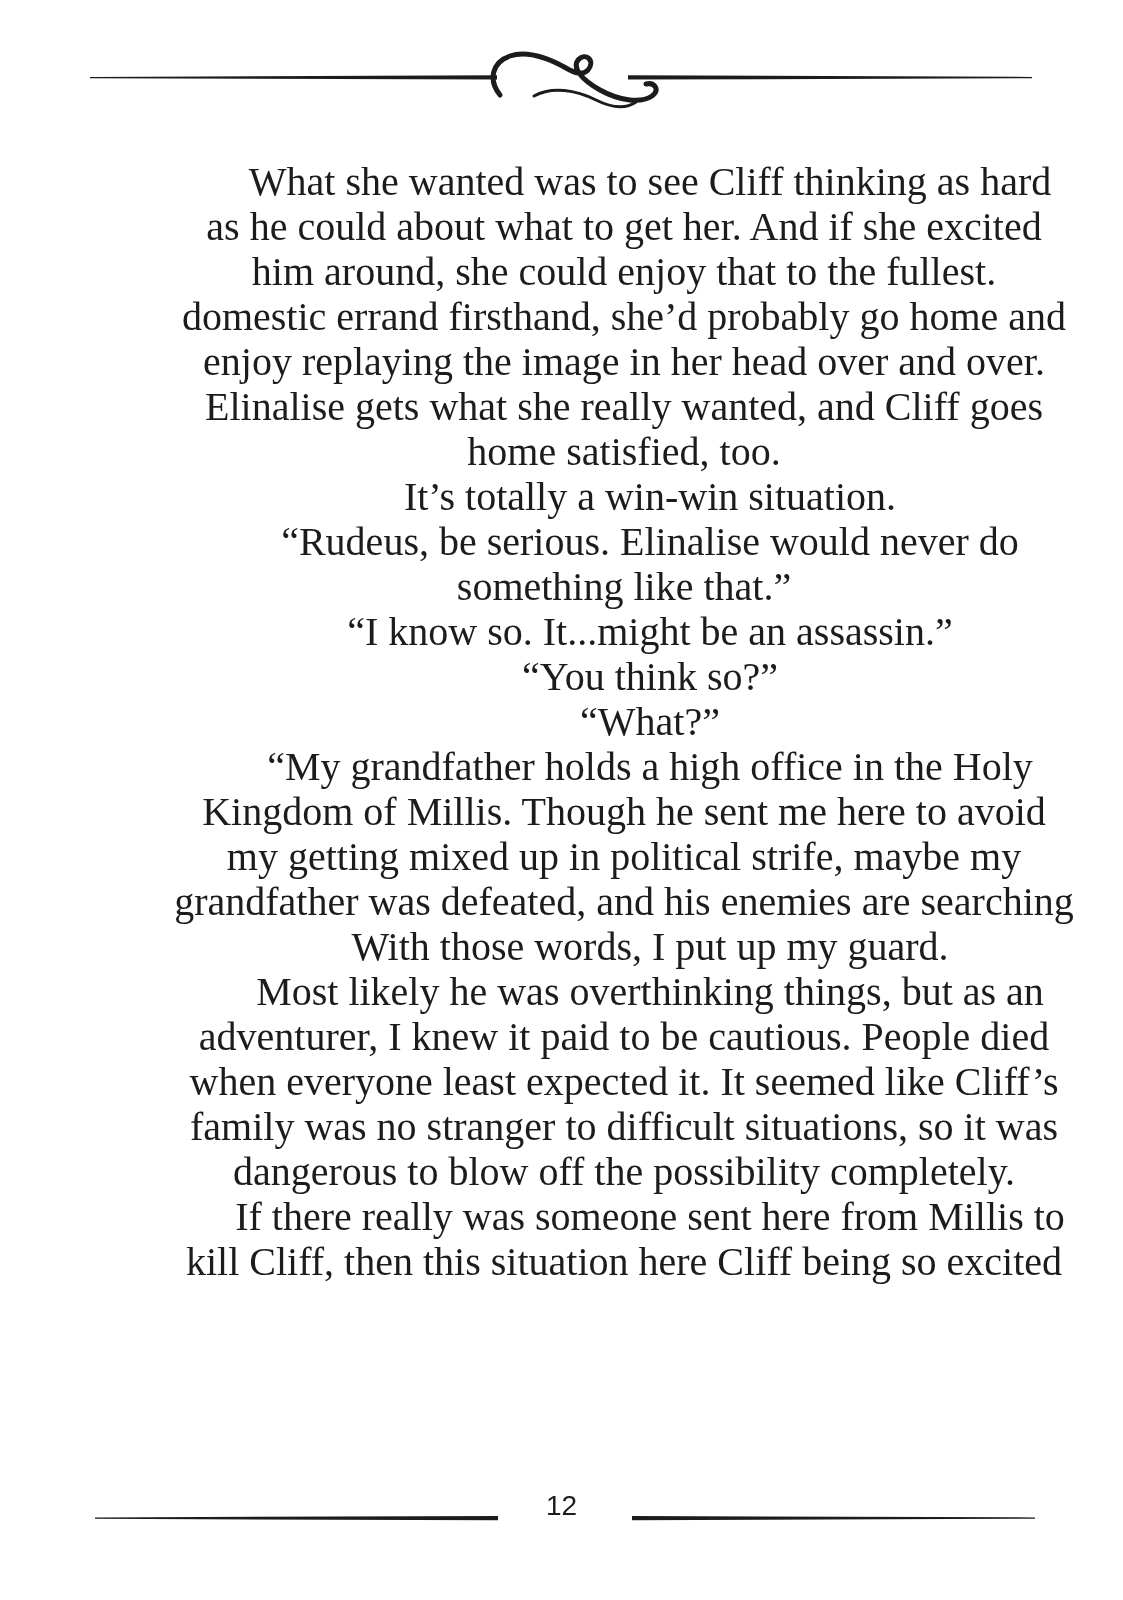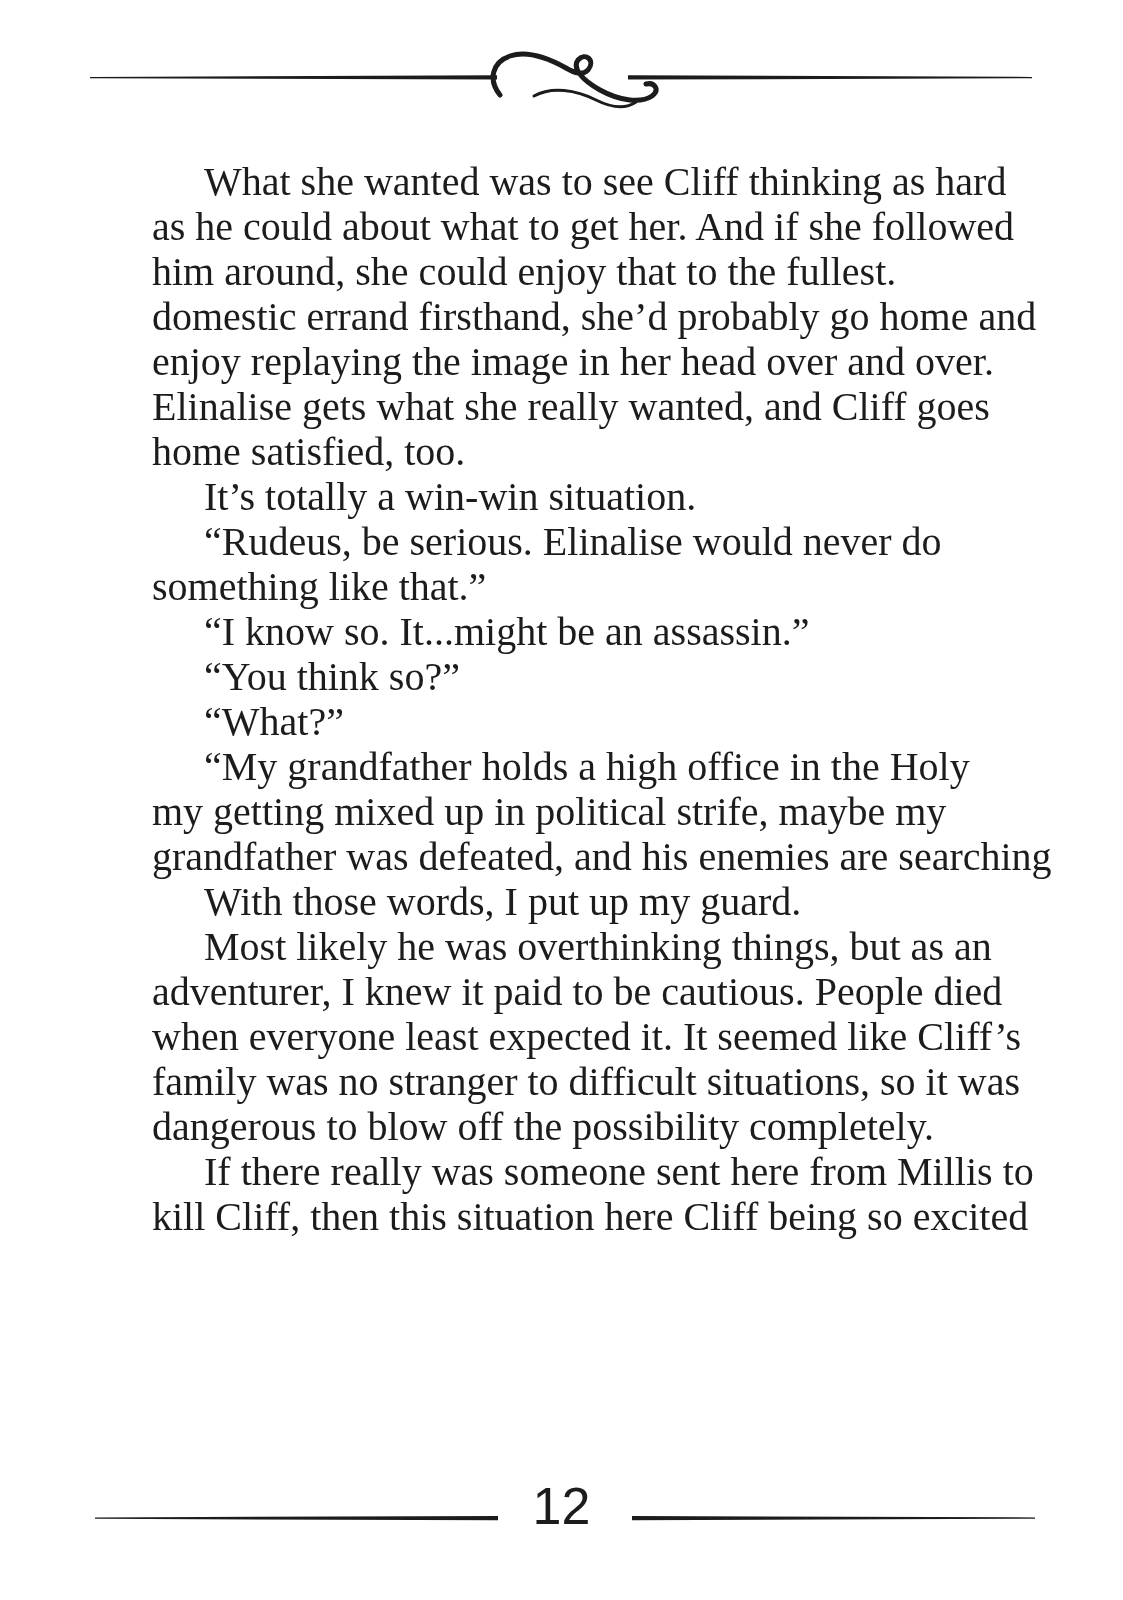--- a/index.html
+++ b/index.html
@@ -17,38 +17,39 @@
   .header-svg {
     position: absolute; left: 0; top: 40px;
     width: 1123px; height: 85px;
   }
   .header-svg polygon, .footer-svg polygon { fill: var(--ink); }
   .flourish path {
     fill: none; stroke: var(--ink); stroke-linecap: round;
   }
 
   .text-block {
-    position: absolute; left: 152px; top: 159px;
+    position: absolute; left: 164px; top: 159px;
     width: 920px;
+    text-align: center;
   }
   .paragraph { margin: 0; padding: 0; }
   .line {
     font-size: 40px;
     line-height: 45px;
     white-space: nowrap;
     letter-spacing: 0px;
   }
   .line.indent { padding-left: 52px; }
 
   .page-number {
     position: absolute; left: 0; top: 1482px;
     width: 1123px;
     text-align: center;
     font-family: "Liberation Sans", sans-serif;
-    font-size: 52px;
+    font-size: 28px;
     line-height: 48px;
   }
   .footer-svg {
     position: absolute; left: 0; top: 1500px;
     width: 1123px; height: 45px;
   }
 </style>
 </head>
 <body>
 
@@ -68,21 +69,21 @@
         C 660 50, 655 42, 646 44"></path>
       <path stroke-width="3" d="M 534 56
         C 552 46, 576 50, 596 60
         C 612 68, 626 69, 636 62"></path>
     </g>
   </svg>
 
   <main class="text-block" id="text-block">
       <div class="paragraph">
         <div class="line indent">What she wanted was to see Cliff thinking as hard</div>
-        <div class="line">as he could about what to get her. And if she followed</div>
+        <div class="line">as he could about what to get her. And if she excited</div>
         <div class="line">him around, she could enjoy that to the fullest.</div>
       </div>
       <div class="paragraph">
         <div class="line">domestic errand firsthand, she’d probably go home and</div>
         <div class="line">enjoy replaying the image in her head over and over.</div>
         <div class="line">Elinalise gets what she really wanted, and Cliff goes</div>
         <div class="line">home satisfied, too.</div>
       </div>
       <div class="paragraph">
         <div class="line indent">It’s totally a win-win situation.</div>
@@ -95,20 +96,21 @@
         <div class="line indent">“I know so. It...might be an assassin.”</div>
       </div>
       <div class="paragraph">
         <div class="line indent">“You think so?”</div>
       </div>
       <div class="paragraph">
         <div class="line indent">“What?”</div>
       </div>
       <div class="paragraph">
         <div class="line indent">“My grandfather holds a high office in the Holy</div>
+        <div class="line">Kingdom of Millis. Though he sent me here to avoid</div>
         <div class="line">my getting mixed up in political strife, maybe my</div>
         <div class="line">grandfather was defeated, and his enemies are searching</div>
       </div>
       <div class="paragraph">
         <div class="line indent">With those words, I put up my guard.</div>
       </div>
       <div class="paragraph">
         <div class="line indent">Most likely he was overthinking things, but as an</div>
         <div class="line">adventurer, I knew it paid to be cautious. People died</div>
         <div class="line">when everyone least expected it. It seemed like Cliff’s</div>

